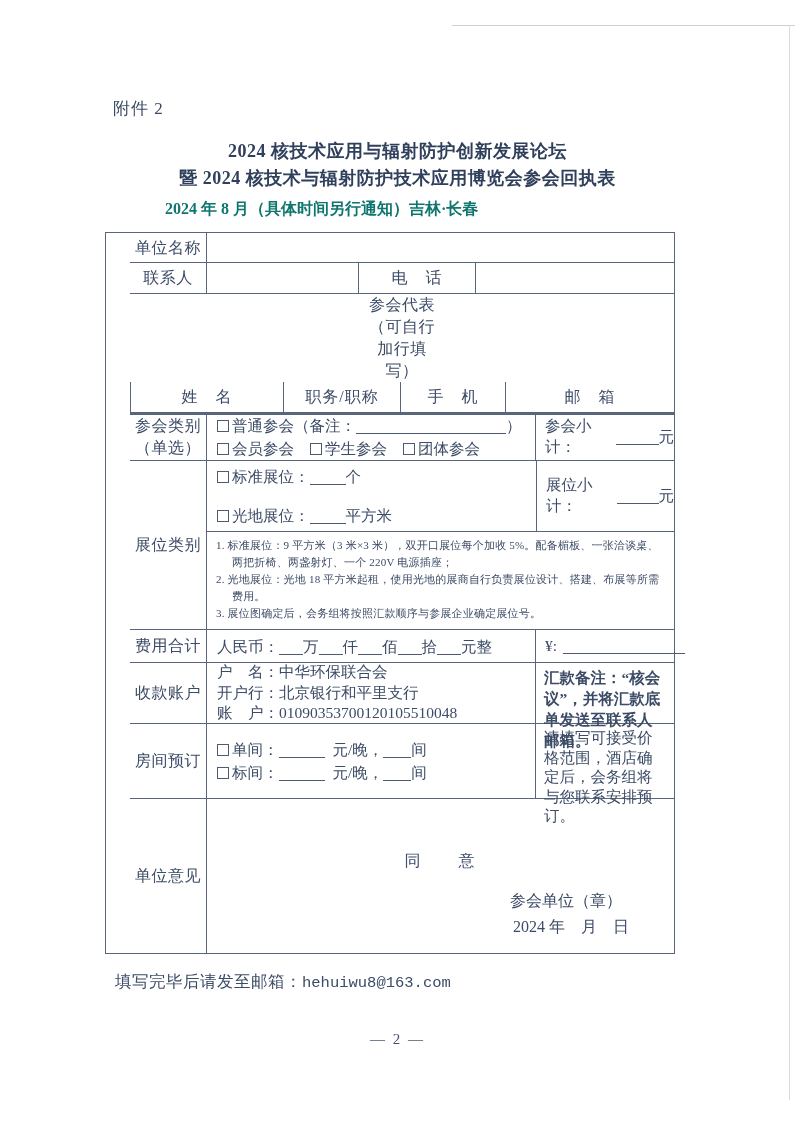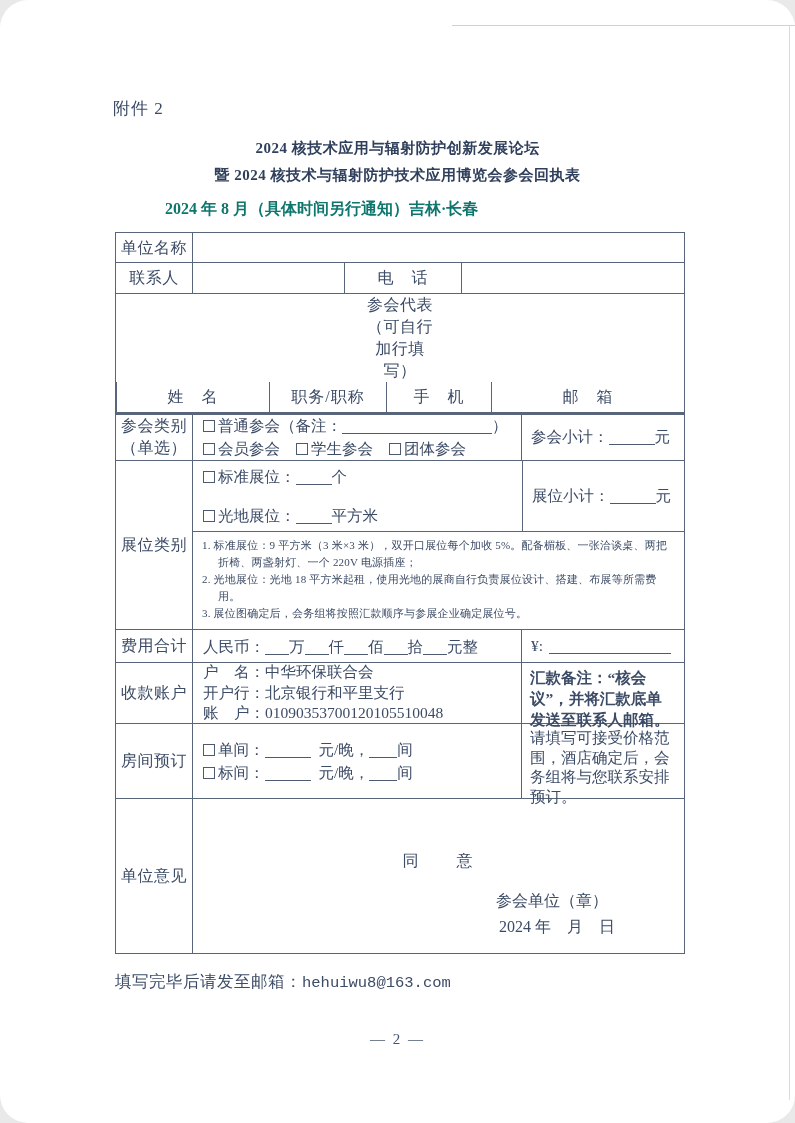--- a/index.html
+++ b/index.html
@@ -1,30 +1,30 @@
 <!DOCTYPE html>
 <html><head>
 <meta charset="utf-8">
 <style>
   html,body{margin:0;padding:0;background:#e9e9e9;}
   .page{
     position:relative;width:795px;height:1123px;margin:0 auto;background:#ffffff;
-    font-family:"Liberation Serif","DejaVu Serif",serif;color:#3c4b66;overflow:hidden;border-radius:28px;
+    font-family:"Liberation Serif","DejaVu Serif",serif;color:#3c4b66;overflow:hidden;
   }
   
   .artifact-top{position:absolute;left:452px;top:25px;width:343px;height:1px;background:#cdd0d6;}
   .artifact-right{position:absolute;left:789px;top:25px;width:1px;height:1075px;background:#d9dbdf;}
 
   .attachment{position:absolute;left:113px;top:97px;font-size:17px;letter-spacing:1px;}
-  .title{position:absolute;left:0;width:795px;text-align:center;font-weight:bold;color:#30405c;font-size:15px;letter-spacing:0.5px;}
+  .title{position:absolute;left:0;width:795px;text-align:center;font-weight:bold;color:#30405c;font-size:18px;letter-spacing:0.5px;}
   .title.l1{top:139px;}
   .title.l2{top:166px;}
   .dateline{position:absolute;left:165px;top:199px;width:480px;display:flex;justify-content:flex-start;font-weight:bold;font-size:16px;color:#0f766e;}
 
-  .tbl{position:absolute;left:115px;top:232px;width:570px;border:1.6px solid #59657a;box-sizing:border-box;font-size:15.5px;}
+  .tbl{position:absolute;left:105px;top:232px;width:570px;border:1.6px solid #59657a;box-sizing:border-box;font-size:15.5px;padding-left:24px;}
   .tr{display:flex;border-top:1.2px solid #59657a;box-sizing:border-box;}
   .tr.first{border-top:none;}
   .td{border-left:1.2px solid #59657a;box-sizing:border-box;}
   .td.nb{border-left:none;}
   .lab{flex:0 0 76px;display:flex;align-items:center;justify-content:center;text-align:center;
        font-size:16px;white-space:pre-line;line-height:22px;letter-spacing:0.5px;}
   .fill{flex:1;}
 
   .c1{flex:0 0 152px;} .c2{flex:0 0 117px;} .c3{flex:0 0 105px;} .c4{flex:1;}
   .crow{display:flex;border-top:1.2px solid #59657a;}

